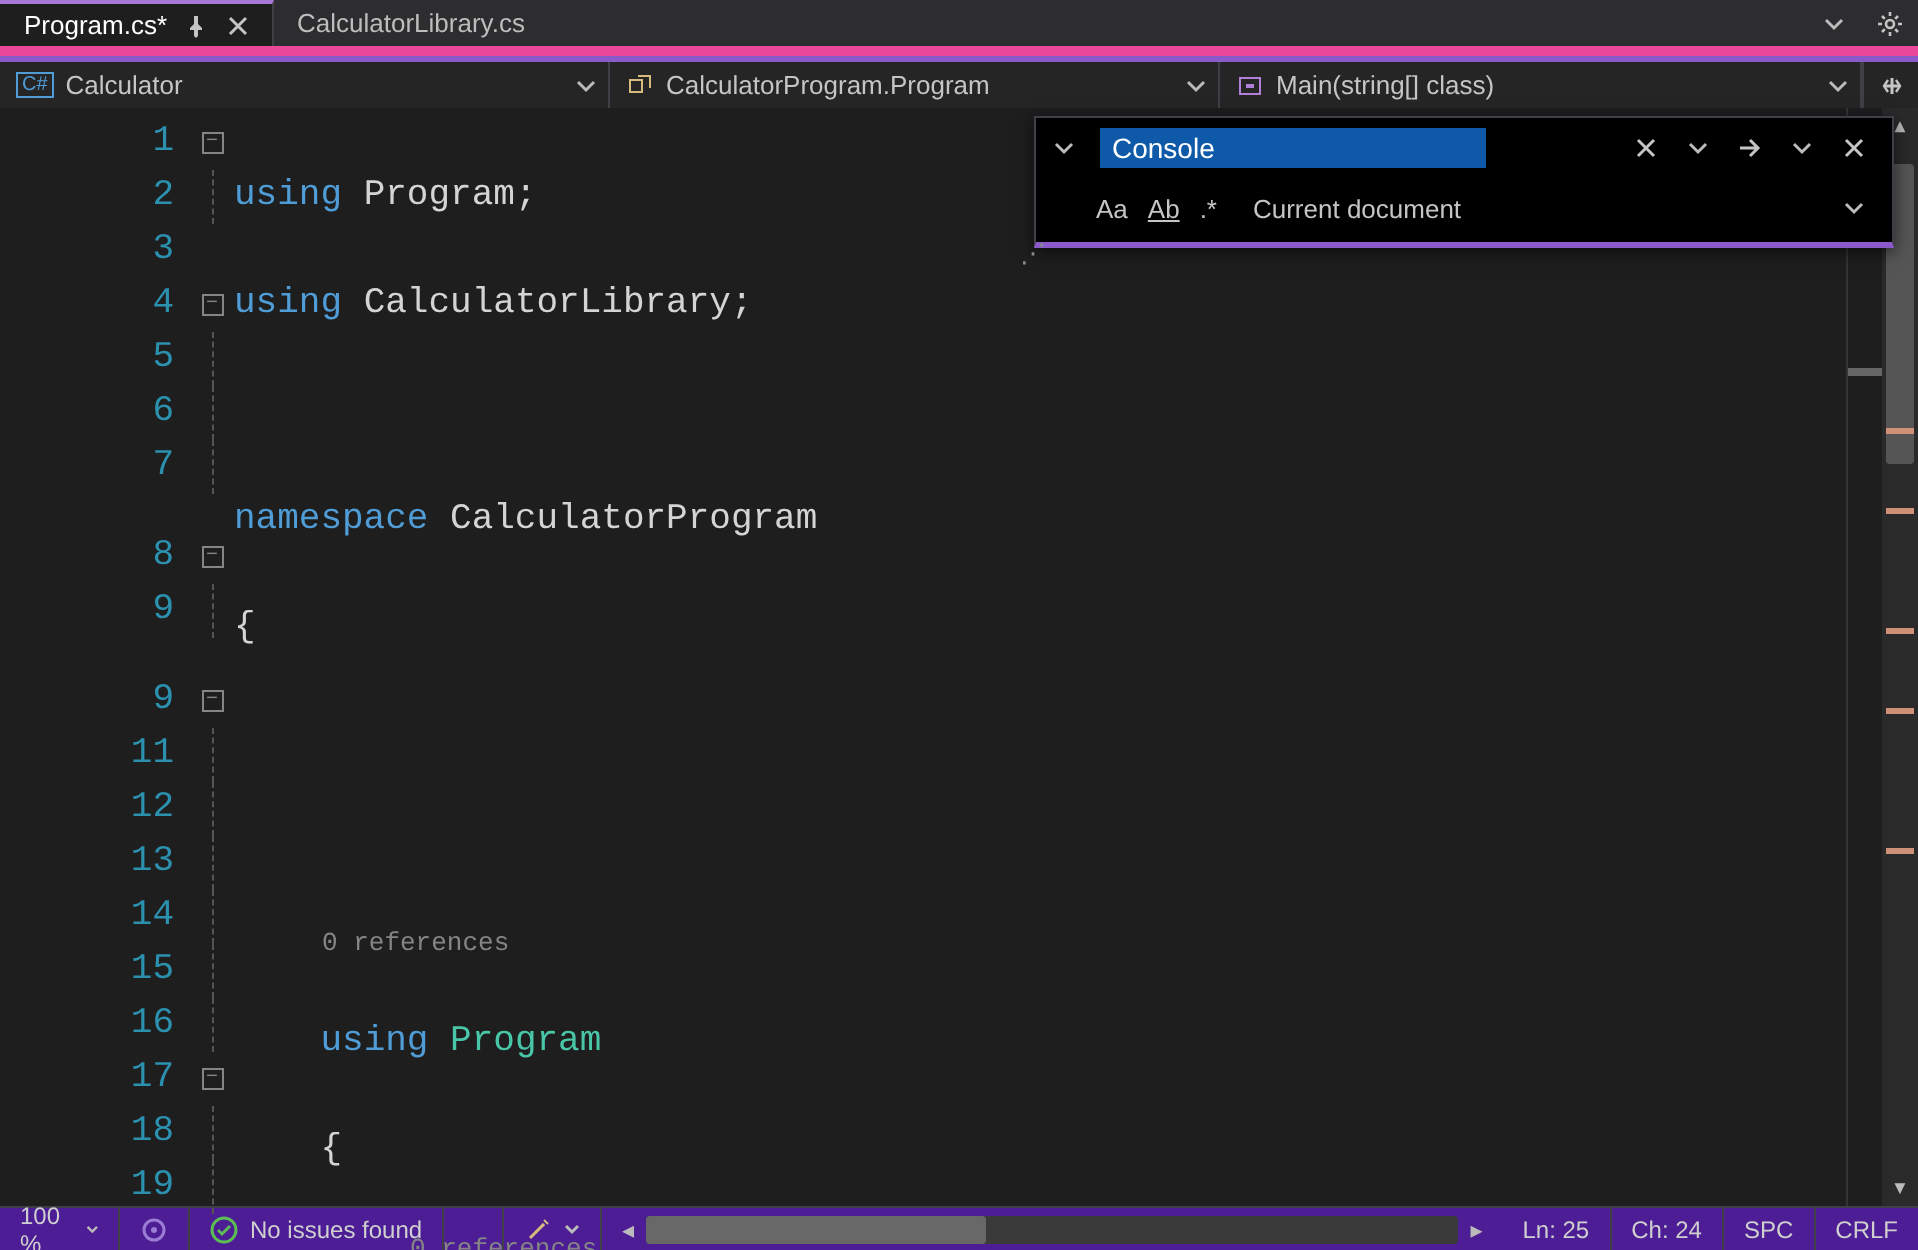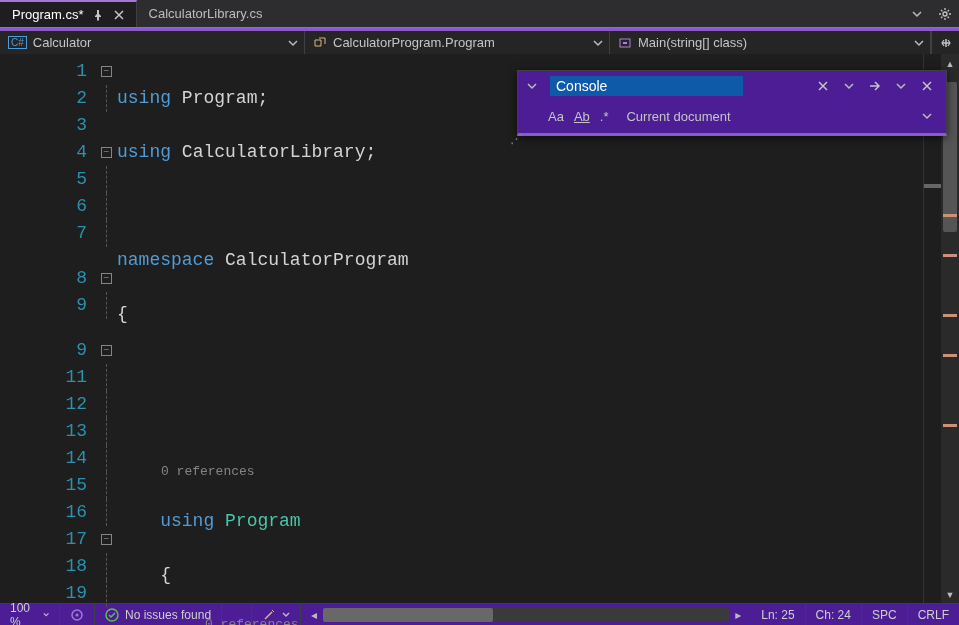--- a/index.html
+++ b/index.html
@@ -12,21 +12,21 @@
     overflow: hidden;
     font-size: 14px;
   }
 
   
   .tabbar {
     background: #2d2d30;
     height: 28px;
     display: flex;
     align-items: stretch;
-    border-bottom: 1px solid #ec4899;
+    border-bottom: 5px solid #ec4899;
   }
   .tab {
     display: flex;
     align-items: center;
     padding: 0 10px 0 12px;
     gap: 8px;
     color: #bdbdbd;
     cursor: pointer;
     font-family: "Segoe UI", sans-serif;
     font-size: 13px;
@@ -139,23 +139,23 @@
   
   .kw { color:#4f9cd6; }
   .cls { color:#49c5a8; }
   .ns { color:#d4d4d4; }
   .punc { color:#d4d4d4; }
   .codelens { color:#858585; font-size: 13px; line-height:18px; display:block; }
 
   
   .find {
     position: absolute;
-    top: 16px; right: 12px;
+    top: 4px; right: 12px;
     width: 430px;
-    background: #4c1d95;
+    background: #000000;
     border: 1px solid #3f3f46;
     border-bottom: 3px solid #8a5acb;
     box-shadow: 0 2px 8px rgba(0,0,0,.6);
     font-family: "Segoe UI", sans-serif;
     font-size: 13px;
     z-index: 10;
   }
   .find-row { display:flex; align-items:center; gap:4px; padding: 4px 8px; }
   .find-expand { width:20px; text-align:center; color:#c5c5c5; cursor:pointer;}
   .find-input {

